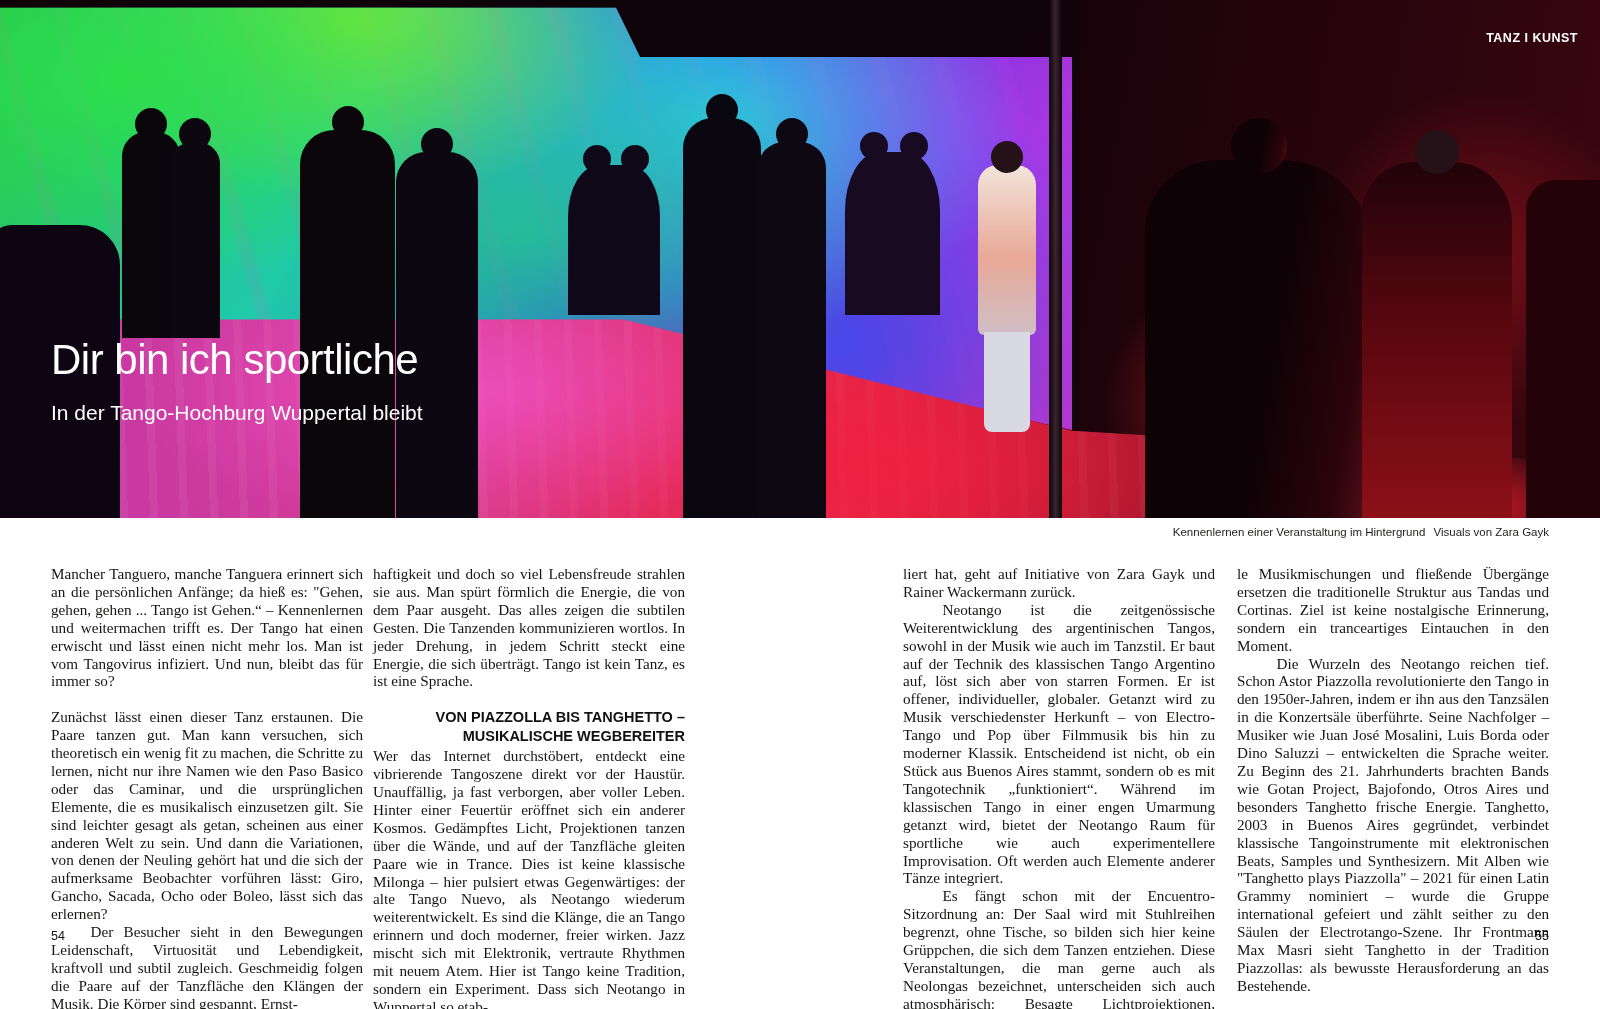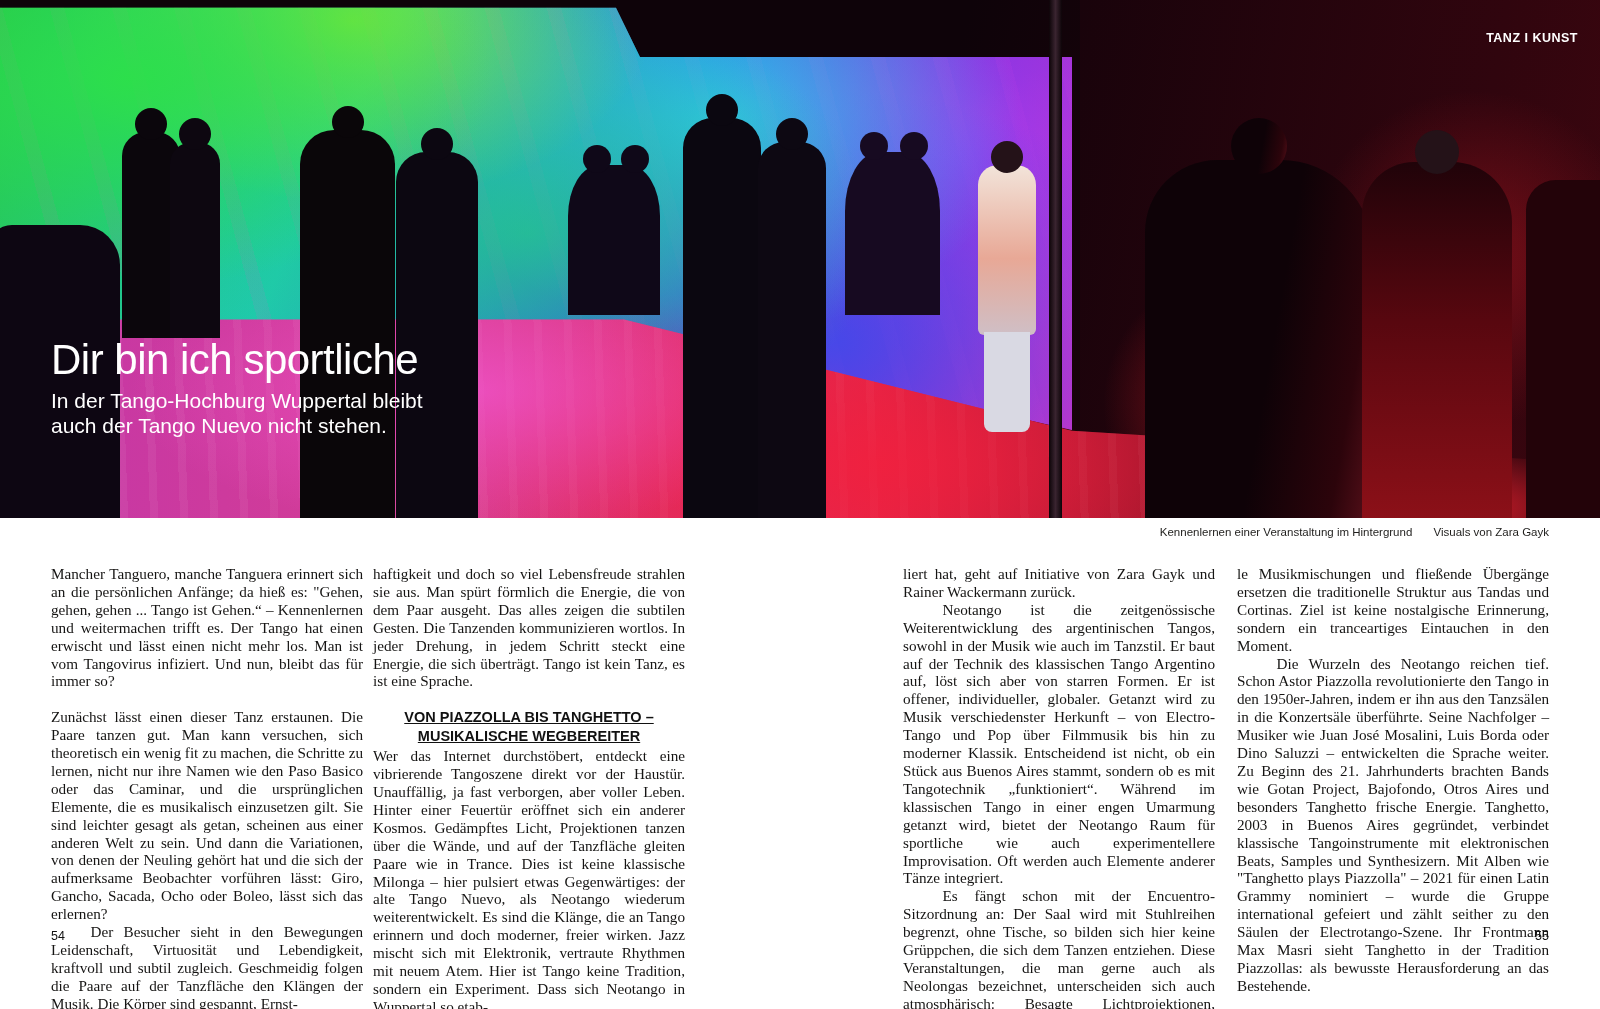--- a/index.html
+++ b/index.html
@@ -85,44 +85,44 @@
   
   .section-label{
     position:absolute;top:31px;right:50px;color:#ffffff;
     font-size:12.5px;font-weight:bold;letter-spacing:.5px;
   }
   .hero-title{
     position:absolute;left:51px;top:336px;margin:0;color:#ffffff;
     font-size:42px;font-weight:400;letter-spacing:-.5px;
   }
   .hero-sub{
-    position:absolute;left:51px;top:388px;margin:0;color:#ffffff;
+    position:absolute;left:51px;top:400px;margin:0;color:#ffffff;
     font-size:21px;line-height:25px;font-weight:400;
   }
 
   
   .caption{
     position:absolute;top:526px;right:51px;
     font-size:11.5px;color:#1f1e1c;white-space:nowrap;
   }
-  .caption .credit{margin-left:18px;}
+  .caption .credit{margin-left:5px;}
 
   
   .col{
     position:absolute;top:565px;width:312px;
     font-family:"Liberation Serif",serif;font-size:15.2px;line-height:17.9px;
     text-align:justify;color:#151413;
   }
   .col p{margin:0;}
   .col p.gap{margin-top:17.9px;}
   .col p.indent{text-indent:2.6em;}
   .colhead{
     font-family:"Liberation Sans",sans-serif;font-weight:bold;
     font-size:14.5px;line-height:19px;margin:17.9px 0 1px 0;
-    text-align:center;color:#111;text-decoration:underline;
+    text-align:right;color:#111;
   }
   .col1{left:51px;}
   .col2{left:373px;}
   .col3{left:903px;}
   .col4{left:1237px;}
 
   .pagenum{
     position:absolute;top:929px;font-size:12.5px;color:#111;
   }
   .pagenum.left{left:51px;}
@@ -149,21 +149,20 @@
   <div class="sil sil-g-legs"></div>
   <div class="sil pole"></div>
   <div class="sil sil-r1 person head-lg"></div>
   <div class="sil sil-r2 person head-md head-dark"></div>
   <div class="sil sil-fr"></div>
 
   <div class="section-label">TANZ I KUNST</div>
   <h1 class="hero-title">Dir bin ich sportliche</h1>
   <p class="hero-sub">
     <span>In der Tango-Hochburg Wuppertal bleibt</span><br>
-    <span>auch der Tango Nuevo nicht stehen.</span>
   </p>
 </div>
 
 <div class="caption">
   <span>Kennenlernen einer Veranstaltung im Hintergrund</span>
   <span class="credit">Visuals von Zara Gayk</span>
 </div>
 
 <div class="col col1">
   <p>Mancher Tanguero, manche Tanguera erinnert sich an die persönlichen Anfänge; da hieß es: "Gehen, gehen, gehen ... Tango ist Gehen.“ – Kennenlernen und weitermachen trifft es. Der Tango hat einen erwischt und lässt einen nicht mehr los. Man ist vom Tangovirus infiziert. Und nun, bleibt das für immer so?</p>

